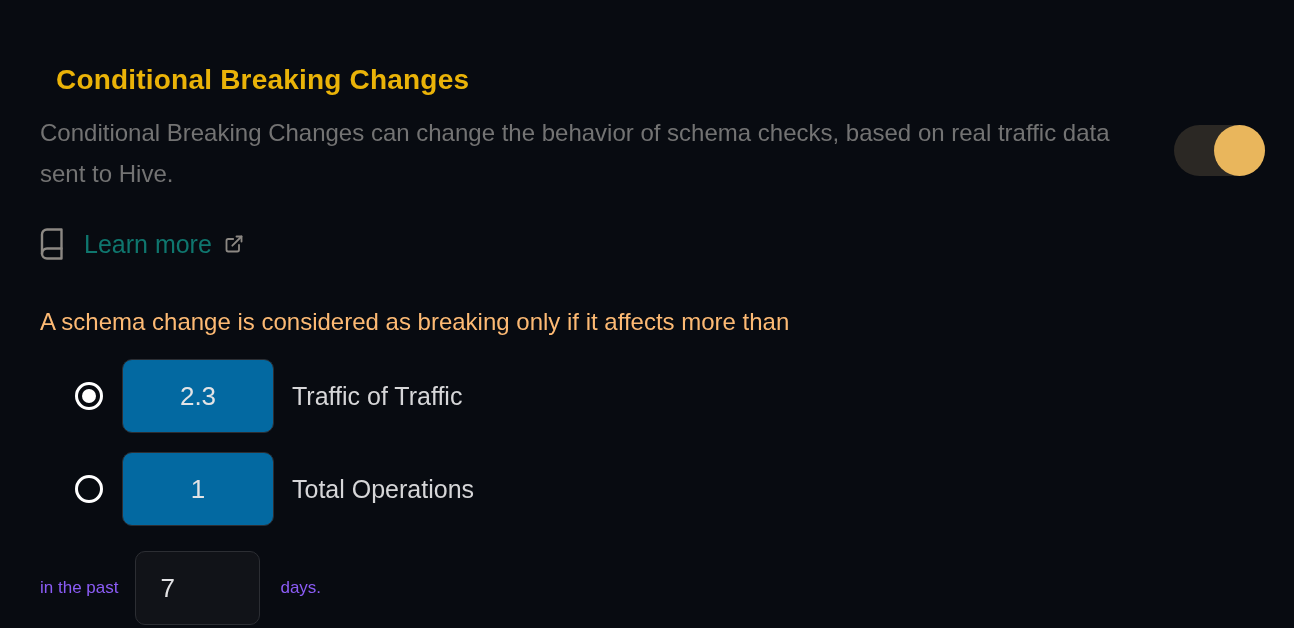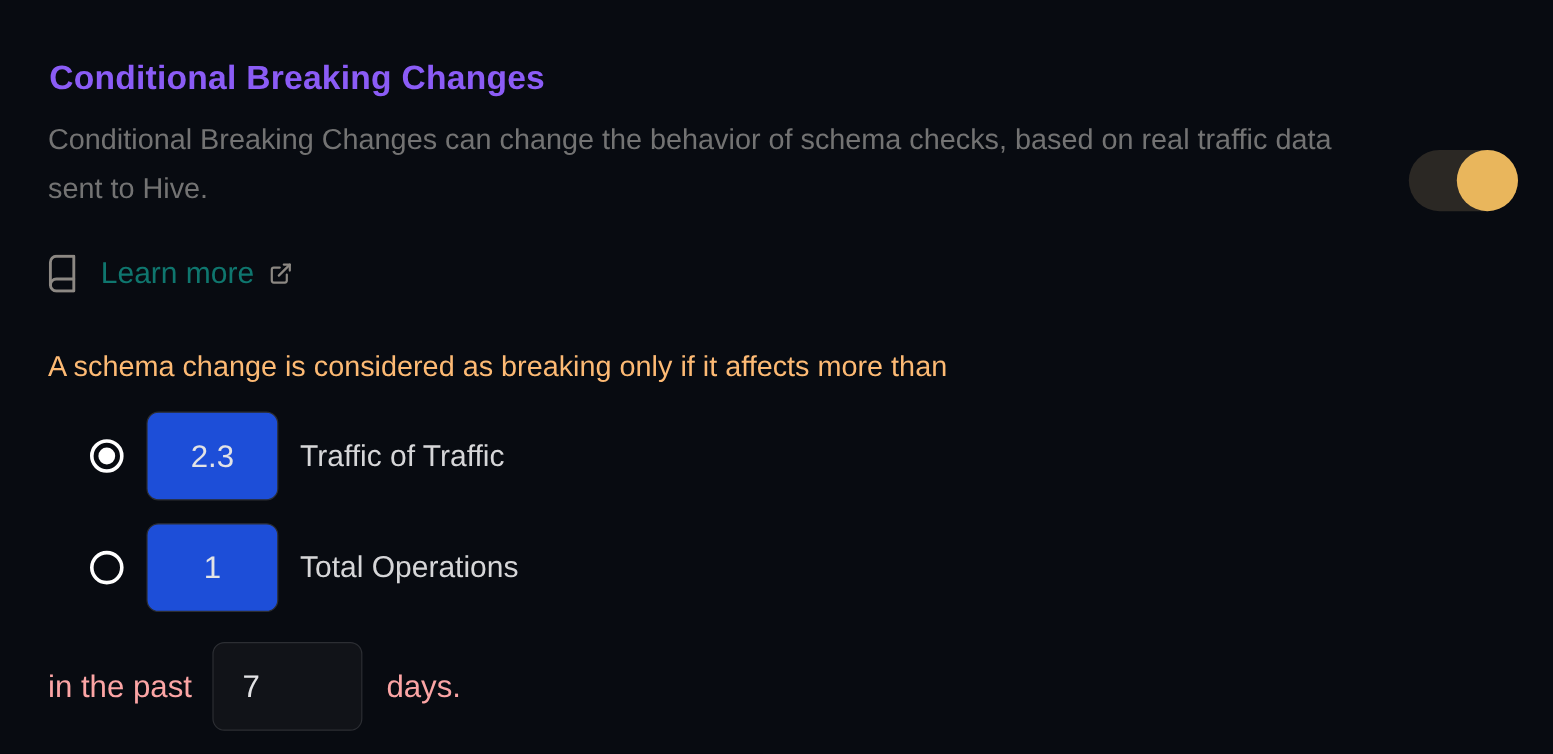--- a/index.html
+++ b/index.html
@@ -11,25 +11,25 @@
     position: relative;
     width: 1294px;
     height: 628px;
     box-sizing: border-box;
     padding: 48px 40px 0 40px;
     background: #080b11;
     font-family: "Liberation Sans", sans-serif;
     overflow: hidden;
   }
   .title {
-    margin: 1px;
+    margin: 16px;
     font-size: 28px;
     font-weight: 700;
     letter-spacing: 0.2px;
-    color: #8b5cf6;
+    color: #eab308;
   }
   .description {
     margin: 15px 0 0 0;
     max-width: 1100px;
     font-size: 24px;
     line-height: 41px;
     color: #737373;
     font-weight: 400;
   }
   
@@ -106,46 +106,46 @@
     left: 50%;
     top: 50%;
     width: 14px;
     height: 14px;
     margin: -7px 0 0 -7px;
     border-radius: 50%;
     background: #ffffff;
   }
   .num-input {
     box-sizing: border-box;
-    width: 110px;
+    width: 152px;
     height: 74px;
     margin-left: 19px;
     border: 1px solid #2c2e33;
     border-radius: 10px;
-    background: #1d4ed8;
+    background: #0369a1;
     color: #e3e3e5;
     font-family: "Liberation Sans", sans-serif;
     font-size: 26px;
     text-align: center;
     outline: none;
   }
   .option-label {
     margin-left: 18px;
     font-size: 25px;
     color: #d6d6d8;
   }
   
   .period-row {
     display: flex;
     align-items: center;
     margin-top: 25px;
   }
   .period-text {
-    font-size: 26px;
-    color: #fca5a5;
+    font-size: 17px;
+    color: #8b5cf6;
   }
   .days-input {
     box-sizing: border-box;
     width: 125px;
     height: 74px;
     margin-left: 17px;
     border: 1px solid #2c2e33;
     border-radius: 10px;
     background: #111318;
     color: #e3e3e5;

